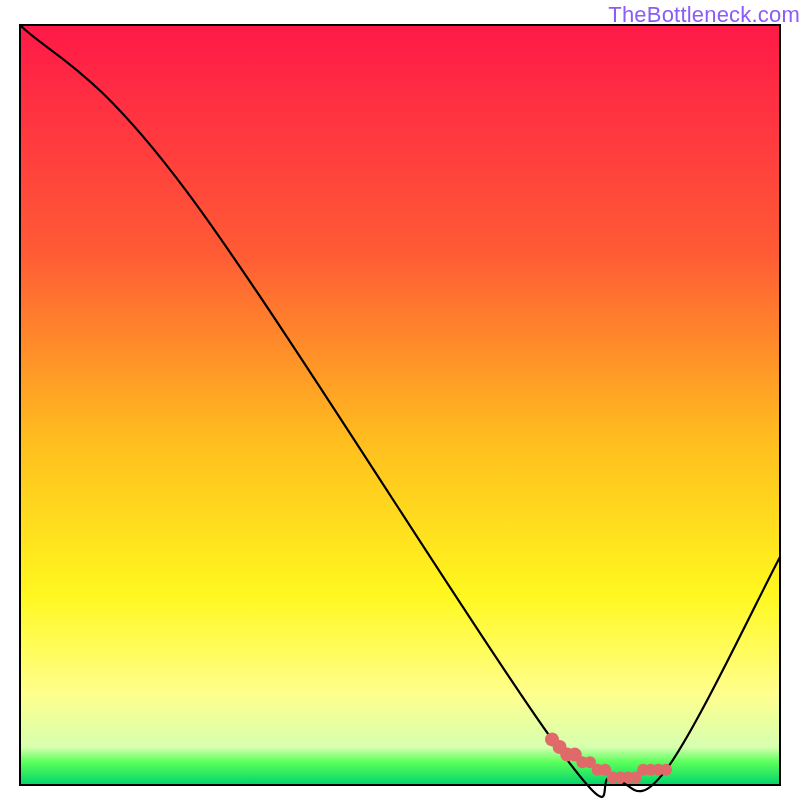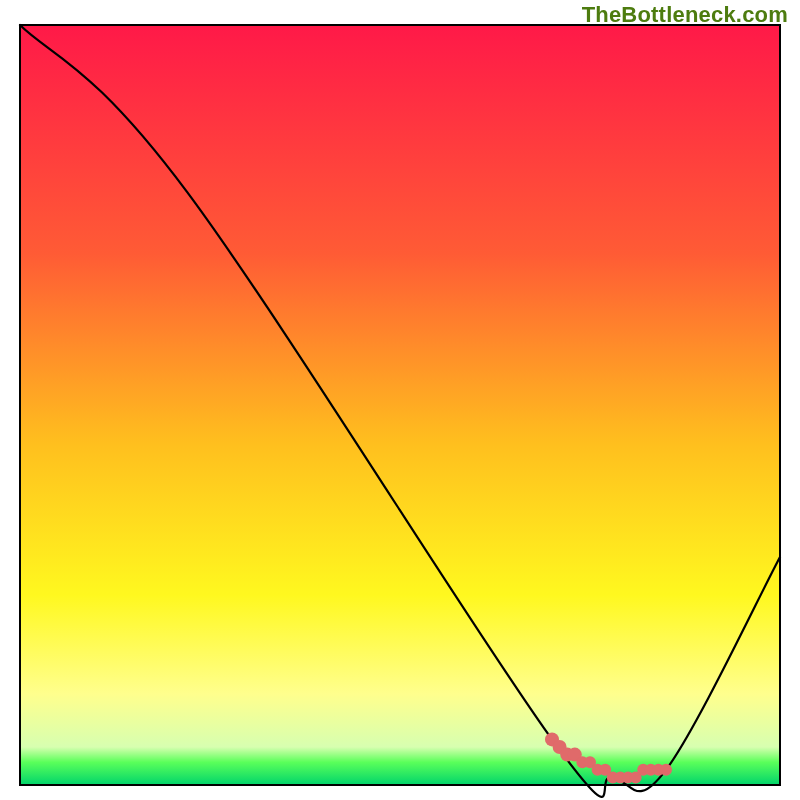--- a/index.html
+++ b/index.html
@@ -8,24 +8,24 @@
     background: #fff;
     width: 800px;
     height: 800px;
     position: relative;
     overflow: hidden;
     font-family: Arial, Helvetica, sans-serif;
   }
   .watermark {
     position: absolute;
     top: 2px;
-    right: 12px;
+    right: 0;
     font-size: 22px;
-    color: #4d7c0f;
-    font-weight: 700;
+    color: #8b5cf6;
+    font-weight: 400;
     letter-spacing: 0.2px;
     z-index: 3;
   }
   svg.chart {
     position: absolute;
     top: 0;
     left: 0;
   }
 </style>
 </head>

